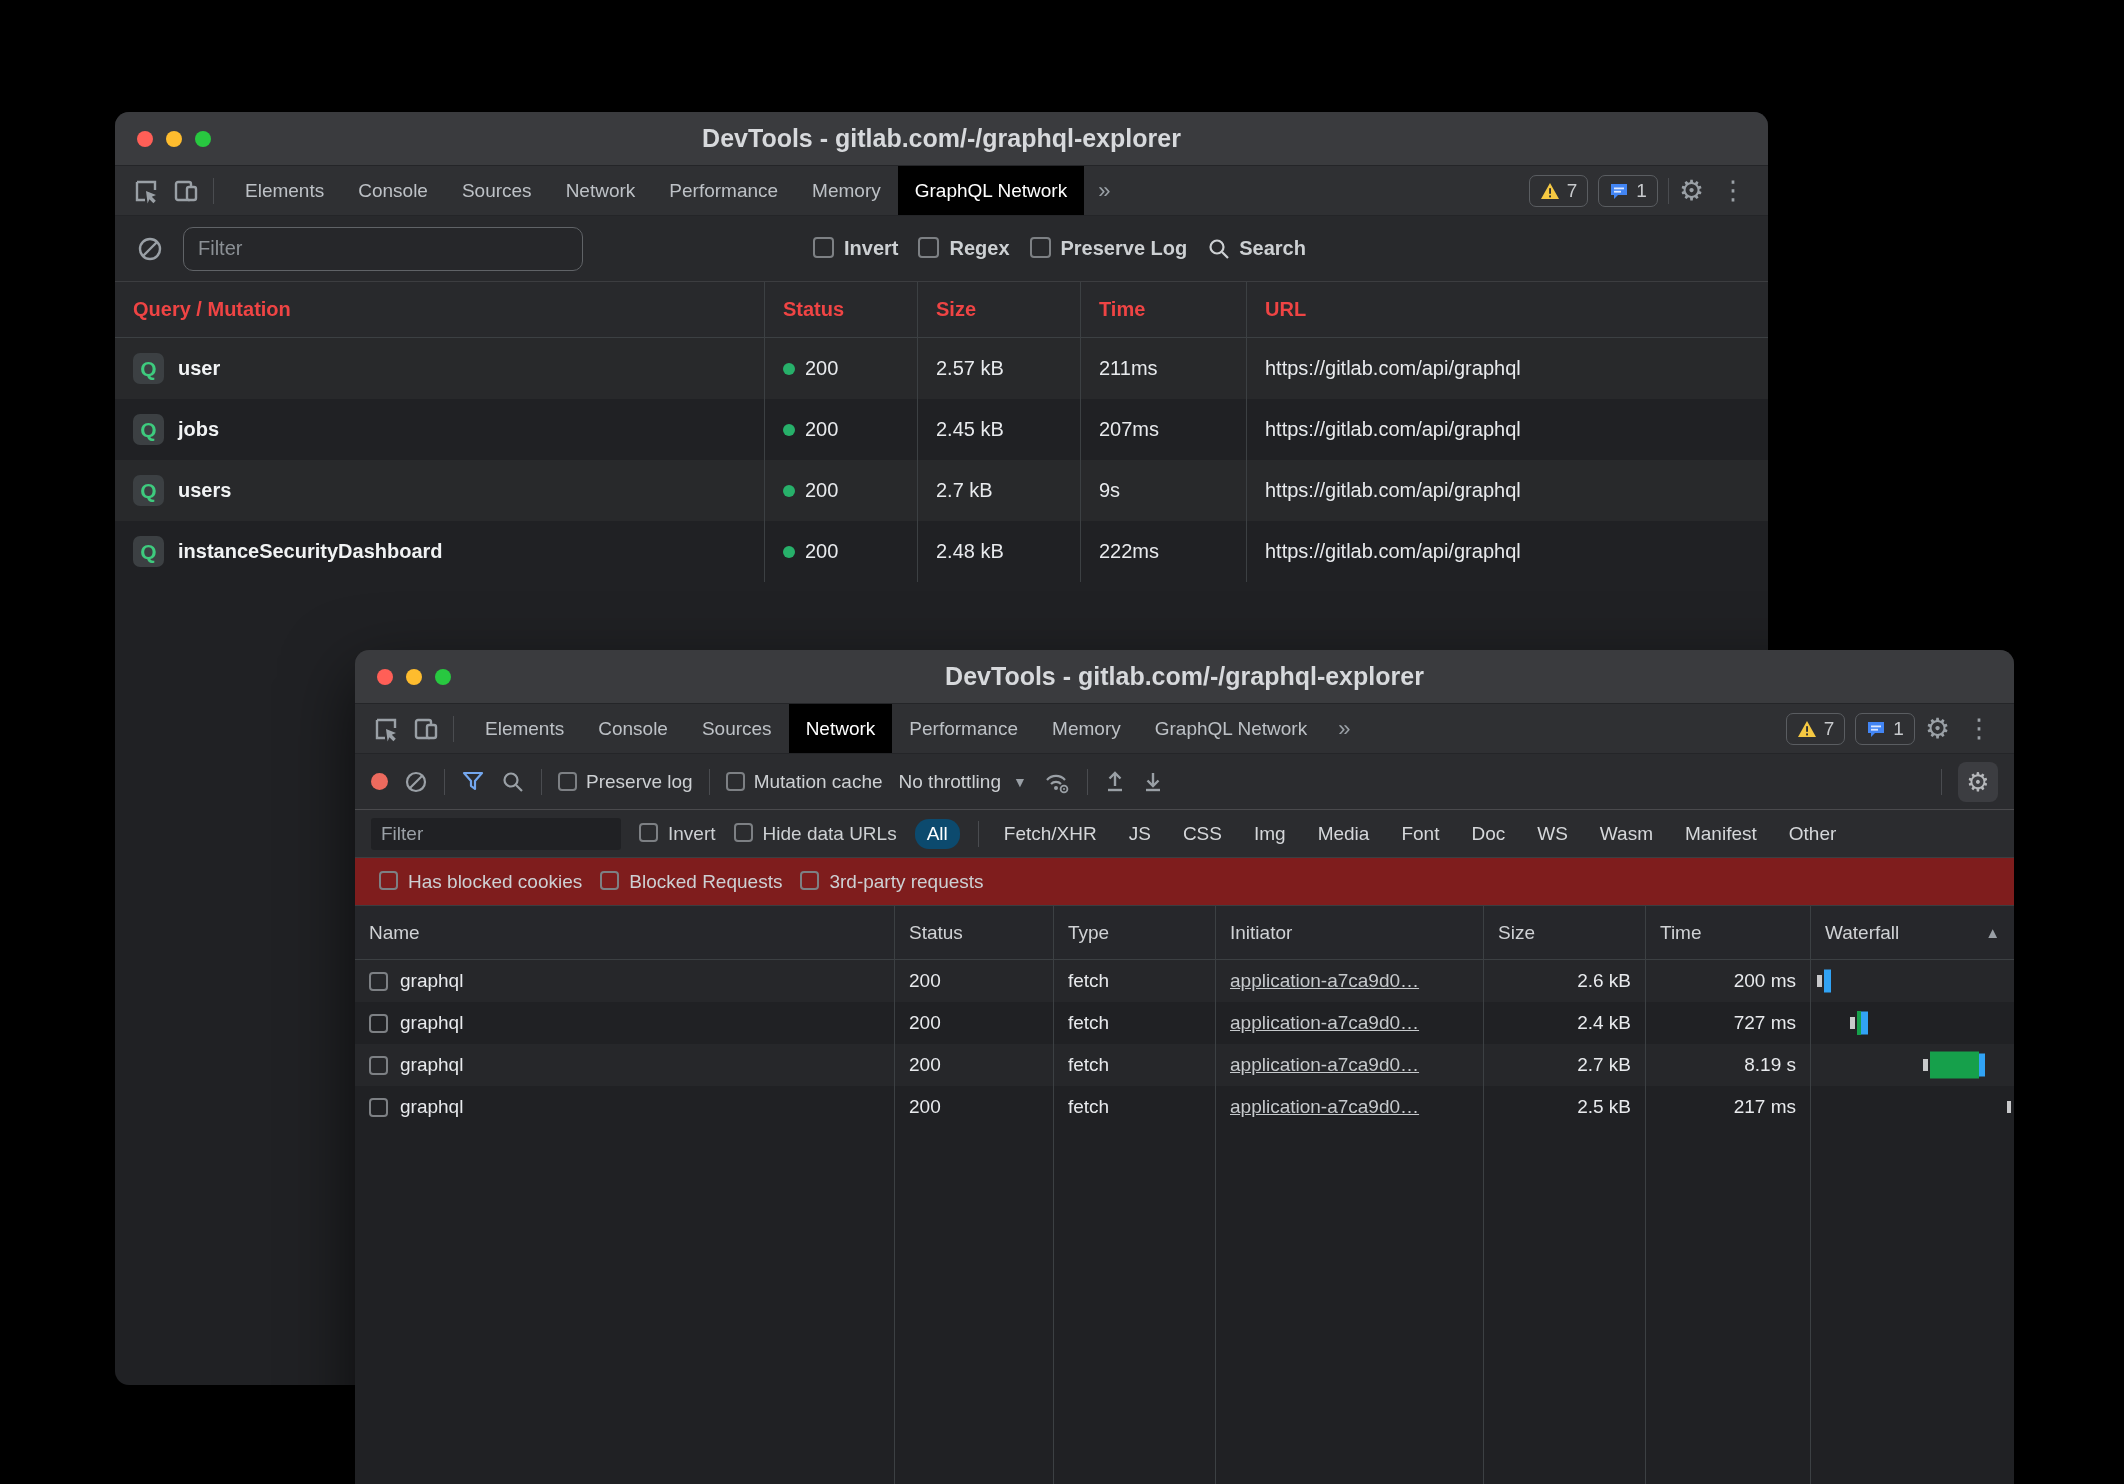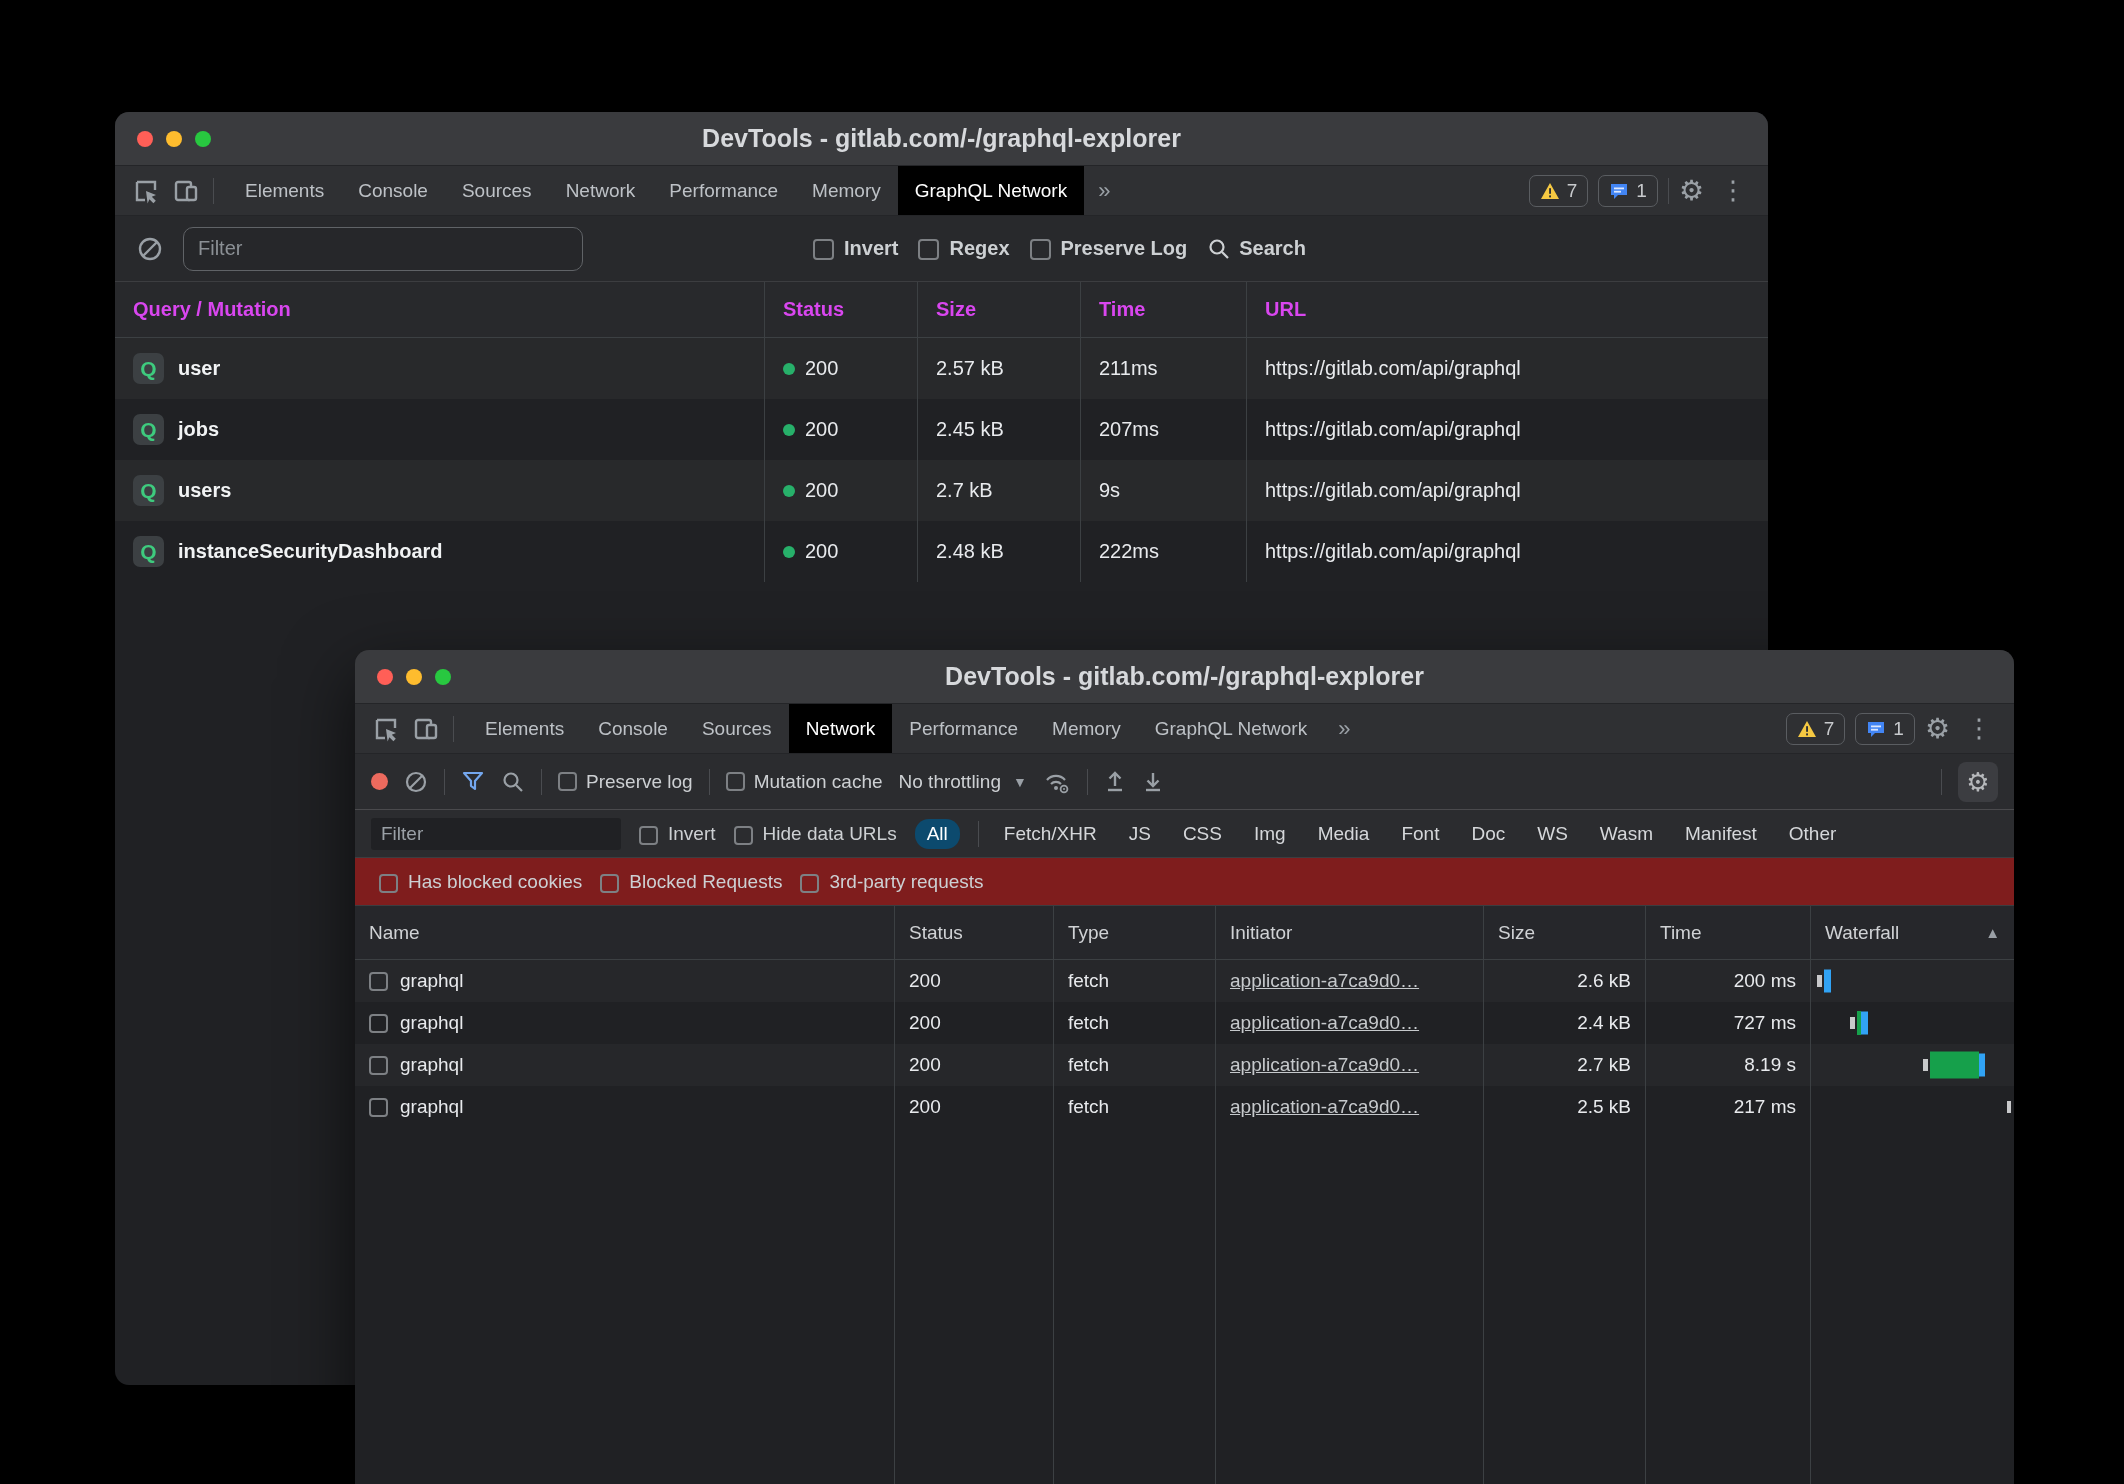--- a/index.html
+++ b/index.html
@@ -27,26 +27,26 @@
   .overflow { display:flex; align-items:center; padding:0 14px; color:#9aa0a6; font-size:22px; }
   .rightbadges { margin-left:auto; display:flex; align-items:center; gap:10px; padding-right:16px; }
   .pill { display:flex; align-items:center; gap:7px; border:1px solid #5a5d61; border-radius:7px; padding:4px 10px; color:#c8cacd; font-size:19px; }
   .gear-glyph { font-size:28px; color:#9aa0a6; line-height:1; }
   .kebab { font-size:26px; color:#9aa0a6; padding:0 6px; }
 
   
   .gq-filterrow { height:66px; background:#28292c; display:flex; align-items:center; gap:20px; padding:0 22px; border-bottom:1px solid #3c3d40; }
   .gq-input { width:400px; height:44px; background:#26272a; border:1px solid #606367; border-radius:10px; color:#dadce0; font-size:20px; padding:0 14px; outline:none; }
   .gq-input::placeholder { color:#8b9095; }
-  .cblabel { display:flex; align-items:flex-end; gap:10px; color:#cdd0d3; font-size:20px; font-weight:600; white-space:nowrap; }
+  .cblabel { display:flex; align-items:flex-start; gap:10px; color:#cdd0d3; font-size:20px; font-weight:600; white-space:nowrap; }
   .cbox { width:21px; height:21px; border:2px solid #7d8084; border-radius:4px; background:transparent; flex:0 0 auto; }
   .searchlbl { display:flex; align-items:center; gap:8px; color:#cdd0d3; font-size:20px; font-weight:600; }
   .gq-grid { display:grid; grid-template-columns:650px 153px 163px 166px 1fr; }
   .gq-head { height:56px; background:#28292c; border-bottom:1px solid #3c4043; }
-  .gq-head .hcell { display:flex; align-items:center; padding:0 18px; color:#d946ef; font-size:20px; font-weight:700; border-right:1px solid #3c4043; }
+  .gq-head .hcell { display:flex; align-items:center; padding:0 18px; color:#ef4444; font-size:20px; font-weight:700; border-right:1px solid #3c4043; }
   .gq-head .hcell:last-child { border-right:none; }
   .gq-row { height:61px; }
   .gq-row .cell { display:flex; align-items:center; padding:0 18px; color:#e8eaed; font-size:20px; border-right:1px solid #3c4043; overflow:hidden; white-space:nowrap; }
   .gq-row .cell:last-child { border-right:none; }
   .gq-row.odd  { background:#28292b; }
   .gq-row.even { background:#202124; }
   .qbadge { width:31px; height:31px; border-radius:7px; background:#3c4043; color:#3ecb7e; font-weight:700; font-size:21px; display:flex; align-items:center; justify-content:center; margin-right:14px; flex:0 0 auto; }
   .qname { font-weight:700; color:#f1f3f4; }
   .sdot { width:12px; height:12px; border-radius:50%; background:#27b06a; margin-right:10px; flex:0 0 auto; }
   .gq-rest { height:693px; background:#202124; }

